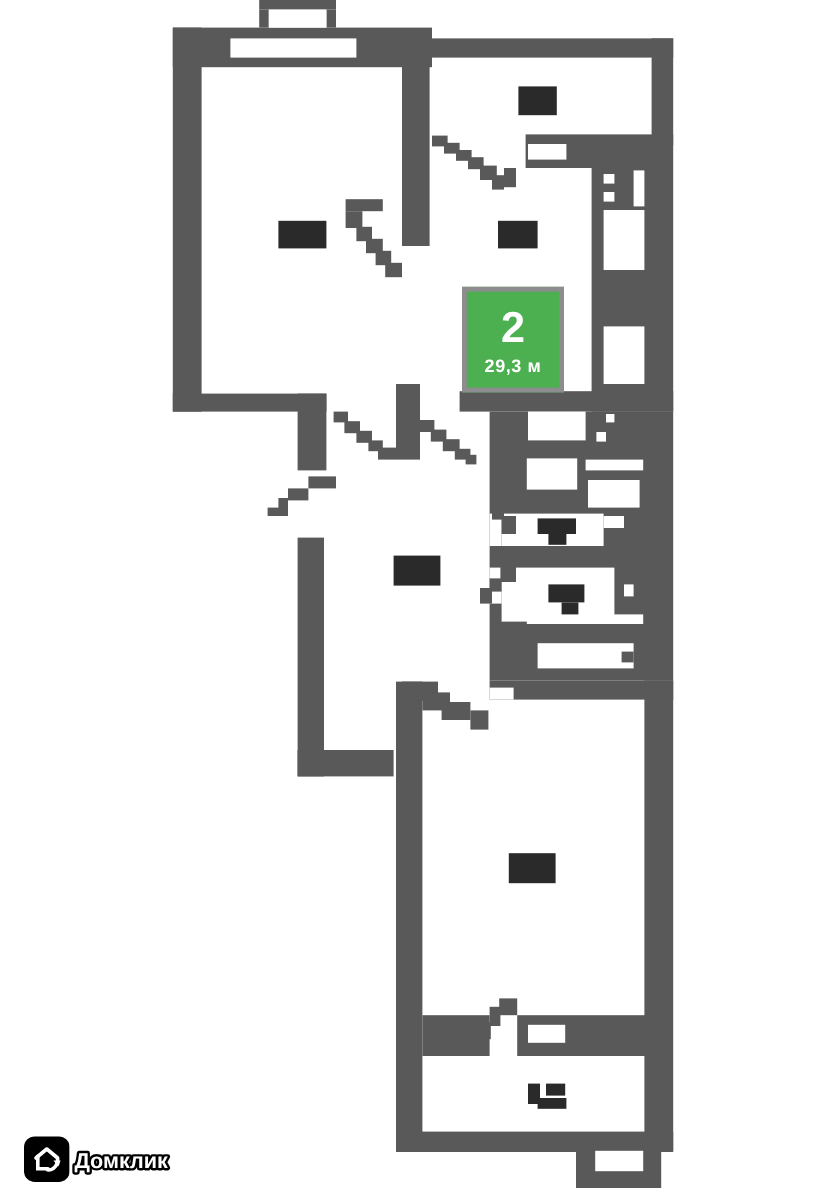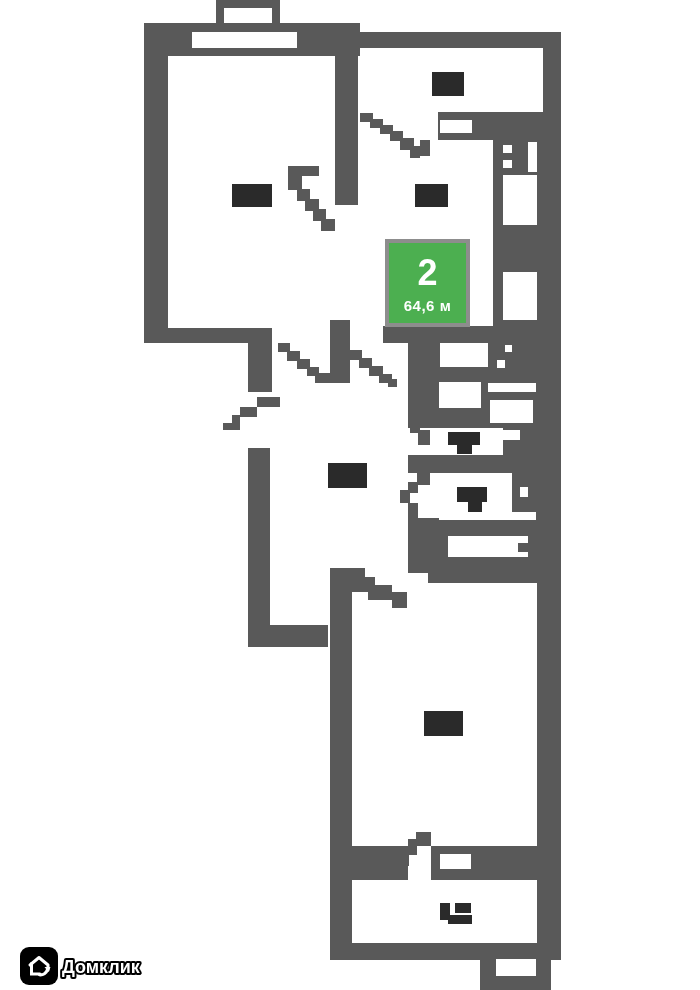--- a/index.html
+++ b/index.html
@@ -119,21 +119,21 @@
       <div class="r" style="left: 457px; top: 445px; width: 15px; height: 9px; background: rgb(42, 42, 42);"></div>
       <div class="r" style="left: 457px; top: 487px; width: 30px; height: 15px; background: rgb(42, 42, 42);"></div>
       <div class="r" style="left: 468px; top: 502px; width: 14px; height: 10px; background: rgb(42, 42, 42);"></div>
       <div class="r" style="left: 440px; top: 903px; width: 10px; height: 17px; background: rgb(42, 42, 42);"></div>
       <div class="r" style="left: 455px; top: 903px; width: 16px; height: 10px; background: rgb(42, 42, 42);"></div>
       <div class="r" style="left: 448px; top: 915px; width: 24px; height: 9px; background: rgb(42, 42, 42);"></div>
     </div>
 
   <div class="badge" style="left: 385px; top: 239px; width: 85px; height: 88px; background: rgb(76, 175, 80); border-color: rgb(141, 141, 141); color: rgb(255, 255, 255);">
     <div class="num">2</div>
-    <div class="area">64,6 м</div>
+    <div class="area">29,3 м</div>
   </div>
 
   <div class="logo">
     <svg width="38" height="40" viewBox="0 0 38 40">
       <rect id="logo-bg" x="0" y="1" width="38" height="38" rx="9" fill="#000000"></rect>
       <path d="M10 19 L19 11.5 L28 19 L28 24" fill="none" stroke="#ffffff" stroke-width="3" stroke-linecap="round" stroke-linejoin="round"></path>
       <path d="M11.5 17.5 L11.5 28 L20 28" fill="none" stroke="#ffffff" stroke-width="3" stroke-linecap="round"></path>
       <path d="M27.5 23.5 C26.5 27 23 29.3 19.5 28.8" fill="none" stroke="#ffffff" stroke-width="3" stroke-linecap="round"></path>
       <path d="M30.5 21 L24.5 21 L28.5 26 Z" fill="#ffffff"></path>
     </svg>

